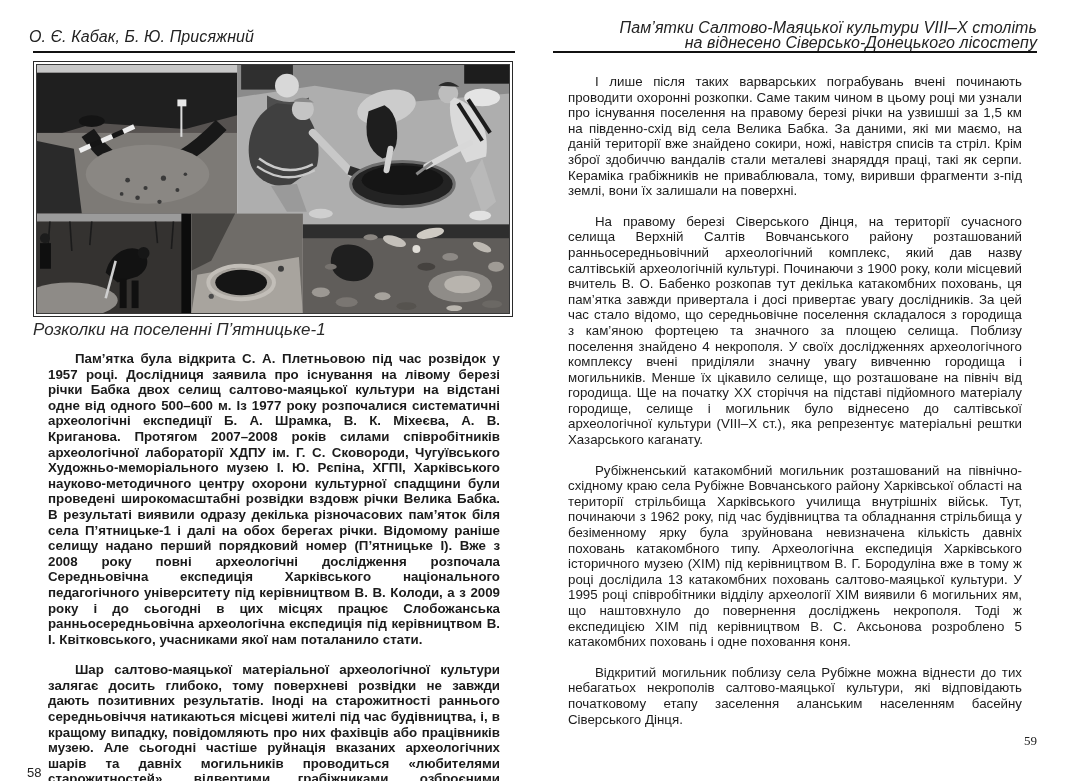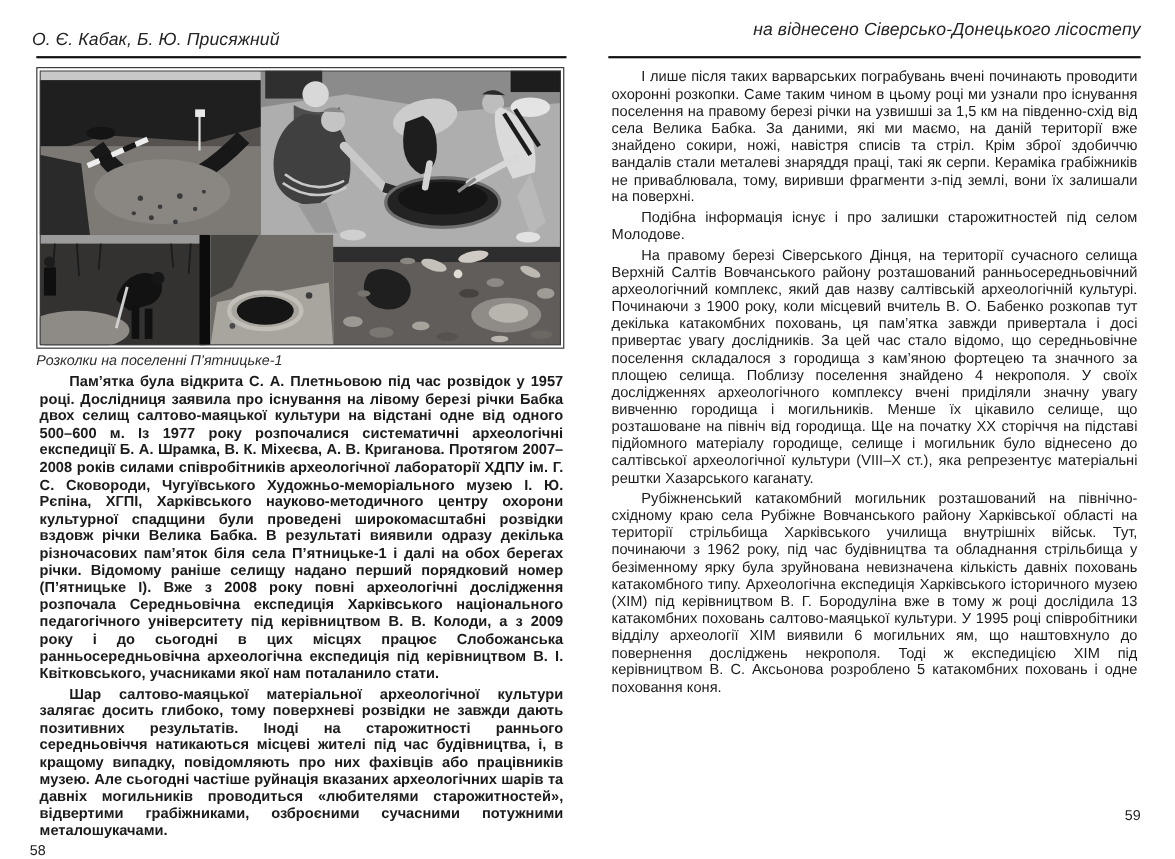--- a/index.html
+++ b/index.html
@@ -16,33 +16,33 @@
   .running-head.right{top:21px;right:0;text-align:right;line-height:14.5px;}
 
   .head-rule{position:absolute;top:51px;left:0;width:100%;border-top:2.4px solid #111;}
 
   figure.photo{
     position:absolute;top:61px;left:0;width:474px;height:250px;
     margin:0;border:1px solid #2a2a2a;padding:2px;background:#fff;
   }
   figure.photo svg{display:block;width:100%;height:100%;}
 
-  .caption{position:absolute;top:320px;left:0;font-style:italic;font-size:13px;color:#2a2a2a;}
+  .caption{position:absolute;top:320px;left:0;font-style:italic;font-size:17px;color:#2a2a2a;}
 
   .body-text{position:absolute;left:0;width:100%;}
   .body-left{top:336px;font-weight:bold;}
   .body-right{top:59px;}
   .body-text p{
-    margin:3px;font-size:13.3px;line-height:15.6px;text-align:justify;
+    margin:15px;font-size:13.3px;line-height:15.6px;text-align:justify;
     text-indent:27px;color:#1b1b1b;word-spacing:.2px;
   }
 
   .page-number{position:absolute;top:733px;font-size:13px;color:#222;}
   .pn-left{left:-6px;margin-top:32px;}
-  .pn-right{right:0;text-align:left;}
+  .pn-right{right:0;text-align:left;font-family:Liberation Serif, serif;}
 </style>
 </head>
 <body>
 
 <div class="page page-left">
   <div class="running-head left">О. Є. Кабак, Б. Ю. Присяжний</div>
   <div class="head-rule"></div>
 
   <figure class="photo">
     <svg viewBox="0 0 476 254" preserveAspectRatio="none">
@@ -180,25 +180,26 @@
   <div class="body-text body-left">
     <p>Пам’ятка була відкрита С. А. Плетньовою під час розвідок у 1957 році. Дослідниця заявила про існування на лівому березі річки Бабка двох селищ салтово-маяцької культури на відстані одне від одного 500–600 м. Із 1977 року розпочалися систематичні археологічні експедиції Б. А. Шрамка, В. К. Міхеєва, А. В. Криганова. Протягом 2007–2008 років силами співробітників археологічної лабораторії ХДПУ ім. Г. С. Сковороди, Чугуївського Художньо-меморіального музею І. Ю. Рєпіна, ХГПІ, Харківського науково-методичного центру охорони культурної спадщини були проведені широкомасштабні розвідки вздовж річки Велика Бабка. В результаті виявили одразу декілька різночасових пам’яток біля села П’ятницьке-1 і далі на обох берегах річки. Відомому раніше селищу надано перший порядковий номер (П’ятницьке І). Вже з 2008 року повні археологічні дослідження розпочала Середньовічна експедиція Харківського національного педагогічного університету під керівництвом В. В. Колоди, а з 2009 року і до сьогодні в цих місцях працює Слобожанська ранньосередньовічна археологічна експедиція під керівництвом В. І. Квітковського, учасниками якої нам поталанило стати.</p>
     <p>Шар салтово-маяцької матеріальної археологічної культури залягає досить глибоко, тому поверхневі розвідки не завжди дають позитивних результатів. Іноді на старожитності раннього середньовіччя натикаються місцеві жителі під час будівництва, і, в кращому випадку, повідомляють про них фахівців або працівників музею. Але сьогодні частіше руйнація вказаних археологічних шарів та давніх могильників проводиться «любителями старожитностей», відвертими грабіжниками, озброєними сучасними потужними металошукачами.</p>
   </div>
 
   <div class="page-number pn-left">58</div>
 </div>
 
 <div class="page page-right">
   <div class="running-head right">
+    <div>Пам’ятки Салтово-Маяцької культури VIII–X століть</div>
     <div>на віднесено Сіверсько-Донецького лісостепу</div>
   </div>
   <div class="head-rule"></div>
 
   <div class="body-text body-right">
     <p>І лише після таких варварських пограбувань вчені починають проводити охоронні розкопки. Саме таким чином в цьому році ми узнали про існування поселення на правому березі річки на узвишші за 1,5 км на південно-схід від села Велика Бабка. За даними, які ми маємо, на даній території вже знайдено сокири, ножі, навістря списів та стріл. Крім зброї здобиччю вандалів стали металеві знаряддя праці, такі як серпи. Кераміка грабіжників не приваблювала, тому, виривши фрагменти з-під землі, вони їх залишали на поверхні.</p>
-    <p>Подібна інформація існує і про залишки старожитностей під селом Молодове.</p>
     <p>На правому березі Сіверського Дінця, на території сучасного селища Верхній Салтів Вовчанського району розташований ранньосередньовічний археологічний комплекс, який дав назву салтівській археологічній культурі. Починаючи з 1900 року, коли місцевий вчитель В. О. Бабенко розкопав тут декілька катакомбних поховань, ця пам’ятка завжди привертала і досі привертає увагу дослідників. За цей час стало відомо, що середньовічне поселення складалося з городища з кам’яною фортецею та значного за площею селища. Поблизу поселення знайдено 4 некрополя. У своїх дослідженнях археологічного комплексу вчені приділяли значну увагу вивченню городища і могильників. Менше їх цікавило селище, що розташоване на північ від городища. Ще на початку XX сторіччя на підставі підйомного матеріалу городище, селище і могильник було віднесено до салтівської археологічної культури (VIII–X ст.), яка репрезентує матеріальні рештки Хазарського каганату.</p>
     <p>Рубіжненський катакомбний могильник розташований на північно-східному краю села Рубіжне Вовчанського району Харківської області на території стрільбища Харківського училища внутрішніх військ. Тут, починаючи з 1962 року, під час будівництва та обладнання стрільбища у безіменному ярку була зруйнована невизначена кількість давніх поховань катакомбного типу. Археологічна експедиція Харківського історичного музею (ХІМ) під керівництвом В. Г. Бородуліна вже в тому ж році дослідила 13 катакомбних поховань салтово-маяцької культури. У 1995 році співробітники відділу археології ХІМ виявили 6 могильних ям, що наштовхнуло до повернення досліджень некрополя. Тоді ж експедицією ХІМ під керівництвом В. С. Аксьонова розроблено 5 катакомбних поховань і одне поховання коня.</p>
+    <p>Відкритий могильник поблизу села Рубіжне можна віднести до тих небагатьох некрополів салтово-маяцької культури, які відповідають початковому етапу заселення аланським населенням басейну Сіверського Дінця.</p>
   </div>
 
   <div class="page-number pn-right">59</div>
 </div>
 
 </body></html>

